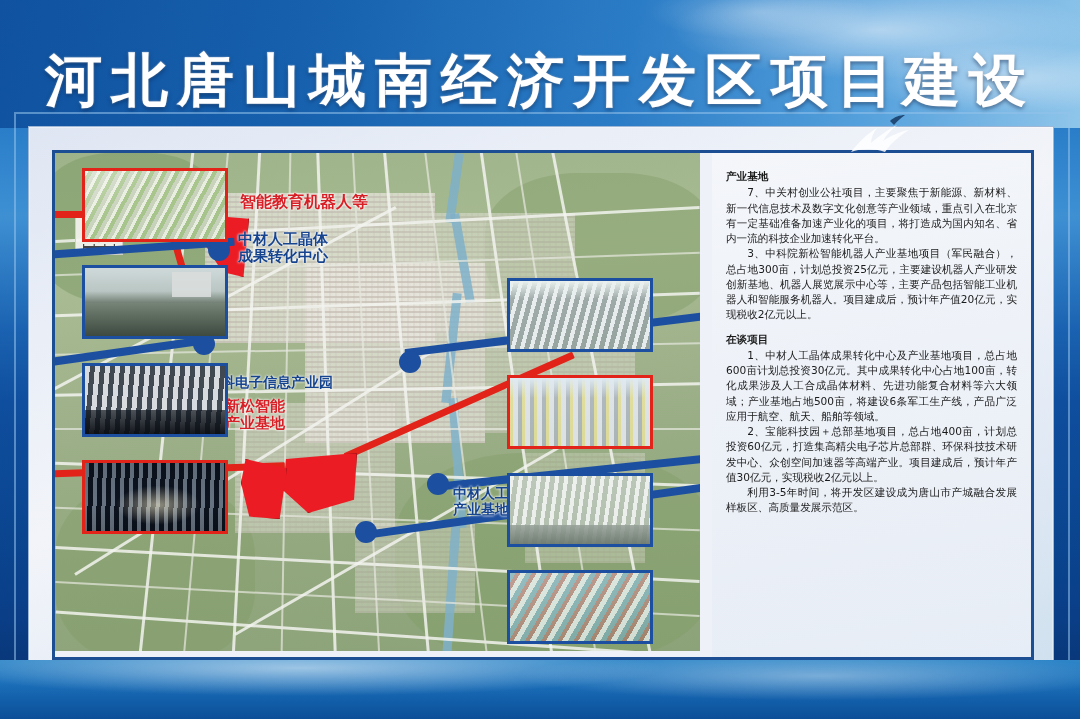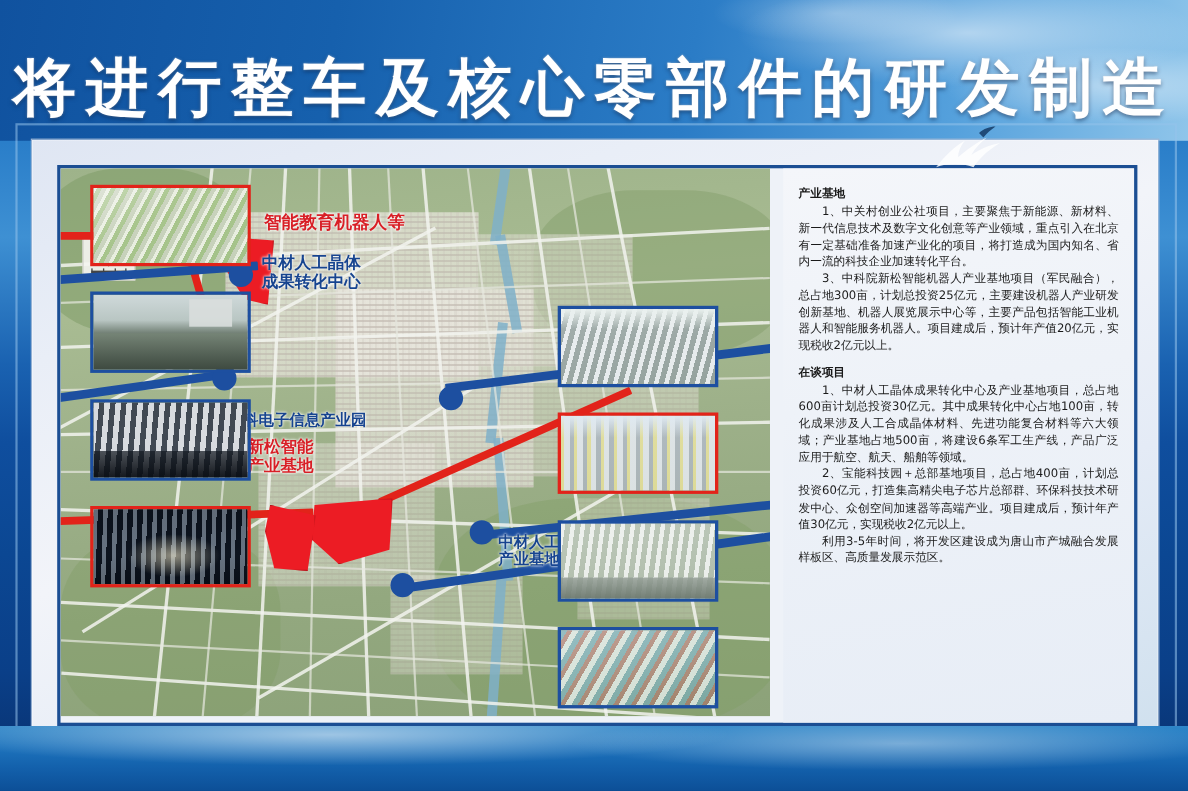--- a/index.html
+++ b/index.html
@@ -142,21 +142,21 @@
   }
 </style>
 </head>
 <body>
 
 <div class="poster">
 
   <div class="sky"></div>
 
   <div class="title-wrap">
-    <div class="title">将进行整车及核心零部件的研发制造</div>
+    <div class="title">河北唐山城南经济开发区项目建设</div>
   </div>
 
   <svg class="dove" viewBox="0 0 70 44">
     <path d="M6 40 C14 30 22 22 32 16 C28 21 26 26 26 31 C33 25 42 18 52 13 C46 18 41 23 38 29
              C45 24 54 20 64 18 C54 24 46 31 40 40 C30 36 16 36 6 40 Z" fill="#ffffff" opacity=".9"></path>
     <path d="M45 9 C49 5 55 3 60 3 C56 6 52 9 49 13 Z" fill="#12355f" opacity=".85"></path>
   </svg>
 
   <div class="frame-outer"></div>
 
@@ -356,21 +356,21 @@
     <div class="thumb blue" style="left:452px;top:417px;width:140px;height:68px;">
       <div class="img" style="
         background:
           repeating-linear-gradient(120deg,rgba(120,170,180,.55) 0 5px,rgba(200,90,70,.45) 5px 9px,rgba(230,236,228,.8) 9px 14px),
           linear-gradient(170deg,#bcd6d4 0%,#9fc0b2 50%,#7fa287 100%);"></div>
     </div>
 
     <div class="textpanel">
       <div class="tp-inner">
         <div class="tp-head">产业基地</div>
-        <p class="tp-p">1、中关村创业公社项目，主要聚焦于新能源、新材料、新一代信息技术及数字文化创意等产业领域，重点引入在北京有一定基础准备加速产业化的项目，将打造成为国内知名、省内一流的科技企业加速转化平台。</p>
+        <p class="tp-p">7、中关村创业公社项目，主要聚焦于新能源、新材料、新一代信息技术及数字文化创意等产业领域，重点引入在北京有一定基础准备加速产业化的项目，将打造成为国内知名、省内一流的科技企业加速转化平台。</p>
         <p class="tp-p">3、中科院新松智能机器人产业基地项目（军民融合），总占地300亩，计划总投资25亿元，主要建设机器人产业研发创新基地、机器人展览展示中心等，主要产品包括智能工业机器人和智能服务机器人。项目建成后，预计年产值20亿元，实现税收2亿元以上。</p>
 
         <div class="tp-gap"></div>
 
         <div class="tp-head">在谈项目</div>
         <p class="tp-p">1、中材人工晶体成果转化中心及产业基地项目，总占地600亩计划总投资30亿元。其中成果转化中心占地100亩，转化成果涉及人工合成晶体材料、先进功能复合材料等六大领域；产业基地占地500亩，将建设6条军工生产线，产品广泛应用于航空、航天、船舶等领域。</p>
         <p class="tp-p">2、宝能科技园＋总部基地项目，总占地400亩，计划总投资60亿元，打造集高精尖电子芯片总部群、环保科技技术研发中心、众创空间加速器等高端产业。项目建成后，预计年产值30亿元，实现税收2亿元以上。</p>
         <p class="tp-p">利用3-5年时间，将开发区建设成为唐山市产城融合发展样板区、高质量发展示范区。</p>
       </div>
     </div>

